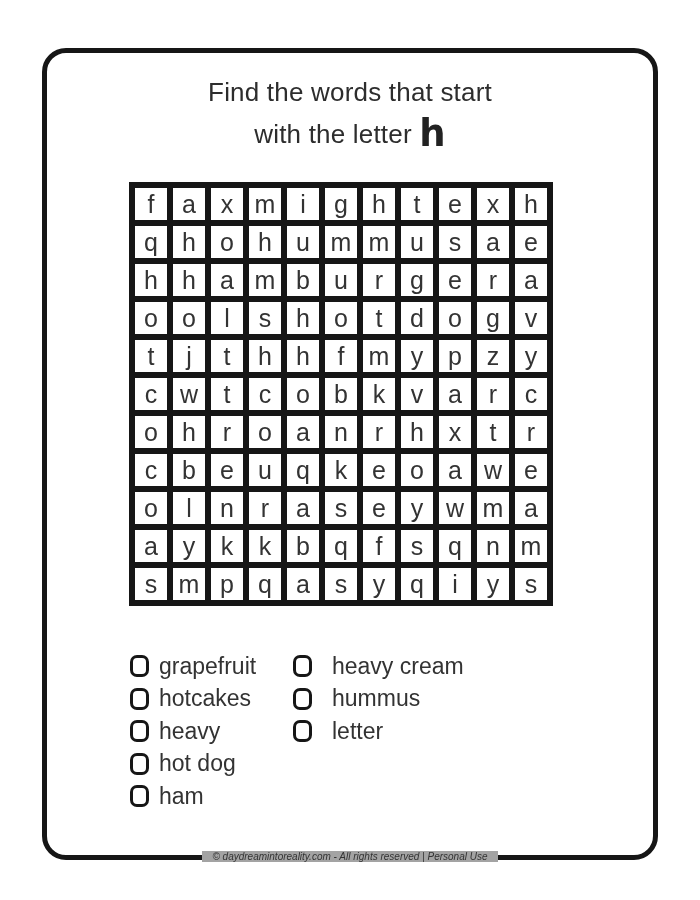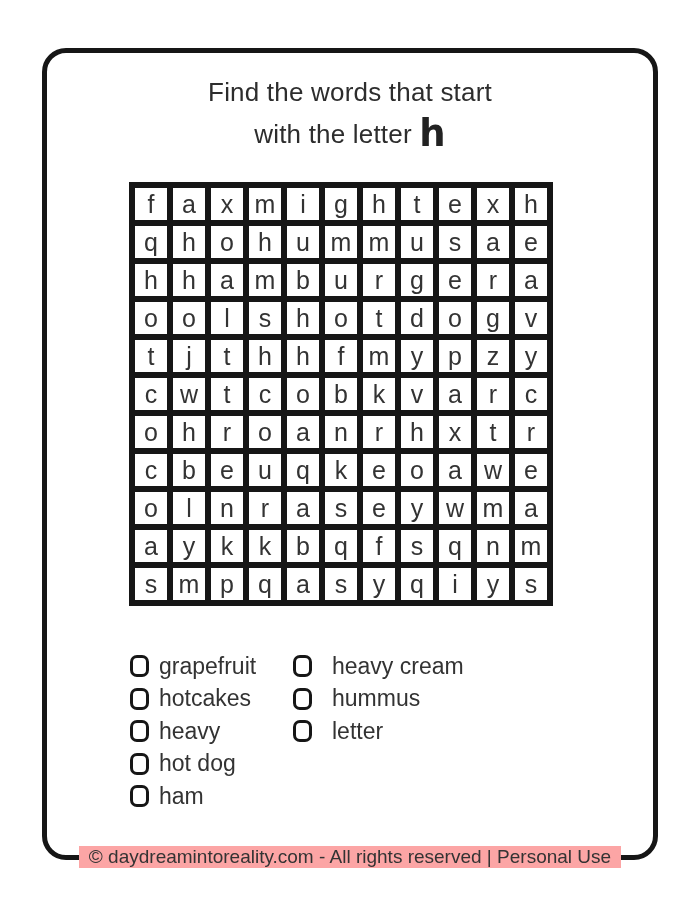--- a/index.html
+++ b/index.html
@@ -47,22 +47,22 @@
     width: 19px; height: 22px; border: 3.5px solid #161616; border-radius: 7px;
     background: #fff; flex: 0 0 auto;
   }
   .word-label { margin-left: 10px; font-size: 23px; color: #333; white-space: nowrap; }
   .word-col.right .word-label { margin-left: 20px; }
 
   .footer {
     position: absolute; left: 0; top: 846px; width: 700px; text-align: center;
   }
   .footer-text {
-    display: inline-block; background: #fca5a5; padding: 0 10px;
-    font-size: 19px; color: #333; position: relative; z-index: 2;
+    display: inline-block; background: #a3a3a3; padding: 0 10px;
+    font-size: 10px; color: #333; position: relative; z-index: 2; font-style: italic;
   }
 </style>
 </head>
 <body>
 
 <div class="page">
 
   <div class="frame"></div>
 
   <div class="title">

